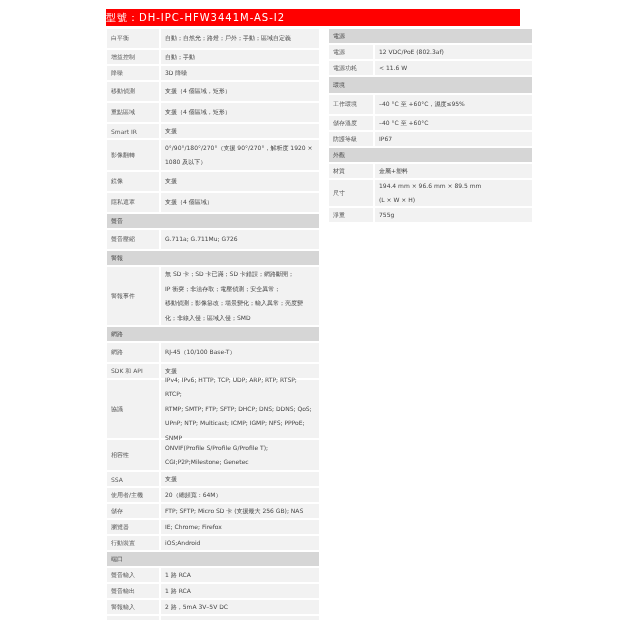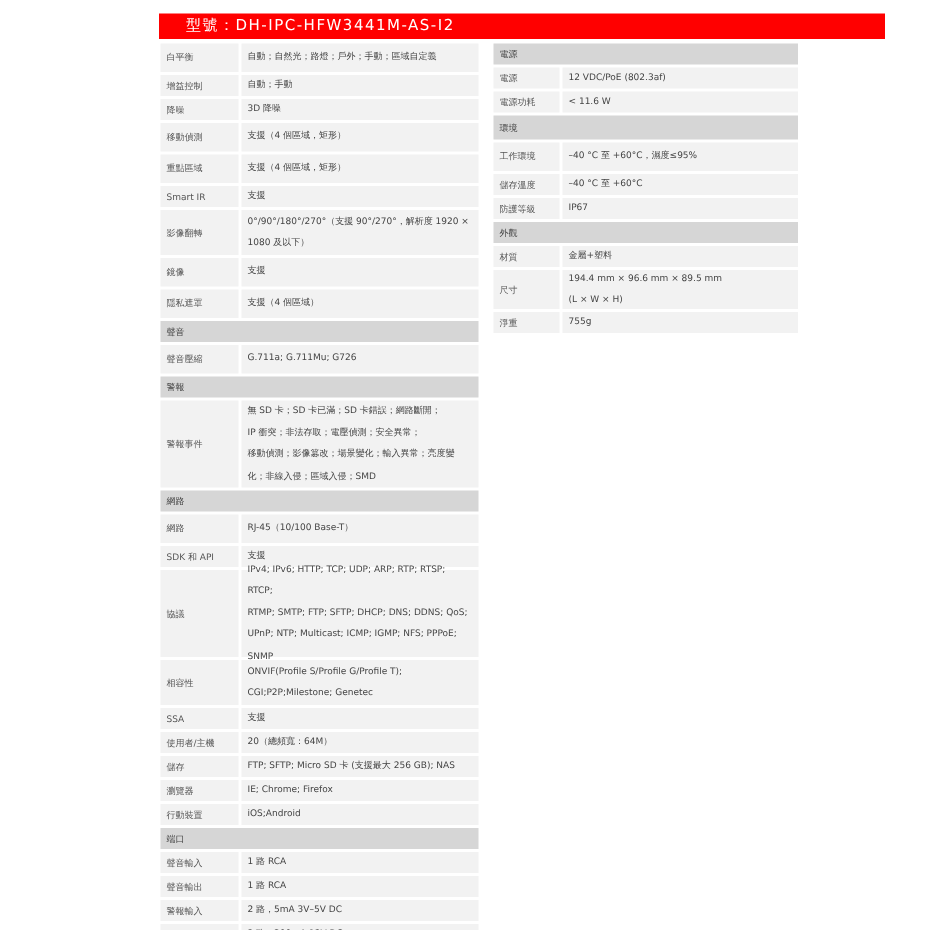--- a/index.html
+++ b/index.html
@@ -1,21 +1,21 @@
 <!DOCTYPE html>
 <html><head>
   <meta charset="utf-8">
   <style>
     * { box-sizing: border-box; margin: 0; padding: 0; }
     html, body { width: 620px; height: 620px; background: #ffffff; overflow: hidden; }
     body { font-family: "DejaVu Sans", sans-serif; color: #444; font-size: 6px; position: relative; }
     .title-bar {
-      position: absolute; left: 106px; top: 9px; width: 484px; height: 17px;
+      position: absolute; left: 106px; top: 9px; width: 414px; height: 17px;
       background: #ff0000; color: #ffffff; font-size: 10px; letter-spacing: 1px;
-      padding-left: 18px; line-height: 17px; font-family: "DejaVu Sans", sans-serif;
+      padding-left: 0; line-height: 17px; font-family: "DejaVu Sans", sans-serif;
     }
     .col { position: absolute; top: 29px; }
     .col-left { left: 107px; width: 212px; }
     .col-right { left: 329px; width: 203px; }
     .row { display: flex; margin-bottom: 2px; }
     .cell-k { background: #f2f2f2; padding: 0 4px; display: flex; align-items: center; color: #555; }
     .cell-v { background: #f2f2f2; padding: 0 4px; margin-left: 2px; flex: 1; display: flex; flex-direction: column; justify-content: center; color: #444; line-height: 14.5px; }
     .col-left .cell-k { width: 52px; }
     .col-right .cell-k { width: 44px; }
     .section { background: #d6d6d6; padding: 0 4px; display: flex; align-items: center; margin-bottom: 2px; color: #444; }

